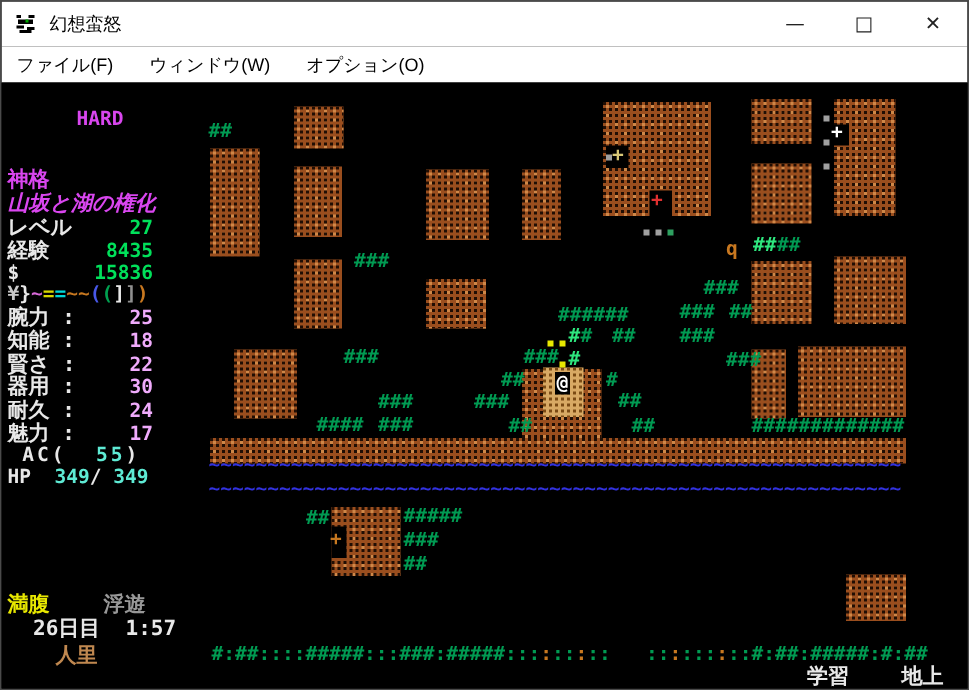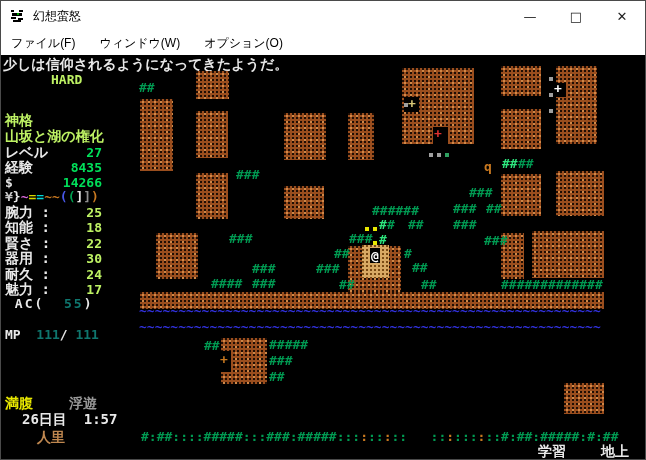--- a/index.html
+++ b/index.html
@@ -15,24 +15,24 @@
   .cbtn{width:46px;height:30px;display:flex;align-items:center;justify-content:center;
         font:13px "DejaVu Sans",sans-serif;color:#222;}
   #menubar{position:absolute;left:0;top:30px;width:100%;height:24px;background:#fff;
            display:flex;align-items:center;gap:24px;padding-left:10px;box-sizing:border-box;}
   .menu-item{font:12px "Liberation Sans",sans-serif;color:#000;white-space:nowrap;}
   
   #client{position:absolute;left:0;top:54px;width:646px;height:406px;background:#000;}
   .row{position:absolute;white-space:pre;font:bold 13px "DejaVu Sans Mono",monospace;
        color:#e8e8e8;line-height:15px;}
   .cjk{font-size:14px;}
-  .cy{color:#bef264;} .gv{color:#0f766e;} .yl{color:#e8e800;} .gy{color:#989898;}
+  .cy{color:#d946ef;} .gv{color:#5eead4;} .yl{color:#e8e800;} .gy{color:#989898;}
   .tan{color:#c08850;}
   .pv{position:absolute;left:37px;width:60px;text-align:right;color:#00e05a;}
-  .sv{position:absolute;left:57px;width:40px;text-align:right;color:#bef264;}
+  .sv{position:absolute;left:57px;width:40px;text-align:right;color:#f0abfc;}
   
   #map-layer{position:absolute;left:0;top:0;width:646px;height:406px;}
   .bld{position:absolute;z-index:1;
        background:
         radial-gradient(circle at 1px 1px,#200e04 1px,transparent 1.3px) 0 0/4px 4px,
         radial-gradient(circle at 1px 1px,#d08848 1px,transparent 1.3px) 2px 2px/6px 6px,
         #9a4e1e;}
   .lit{position:absolute;z-index:2;
        background:
         radial-gradient(circle at 1px 1px,#7a4a14 1px,transparent 1.3px) 0 0/4px 4px,
@@ -68,39 +68,38 @@
   </div>
 
   <div id="menubar">
     <span class="menu-item">ファイル(F)</span>
     <span class="menu-item">ウィンドウ(W)</span>
     <span class="menu-item">オプション(O)</span>
   </div>
 
   <div id="client">
 
-    <div class="row cjk" style="left:2px;top:2px;">少しは信仰されるようになってきたようだ。</div>
 
     <div class="row cy" style="left:50px;top:17px;">HARD</div>
     <div class="row cy cjk" style="left:4px;top:58px;">神格</div>
-    <div class="row cy cjk" style="left:4px;top:74px;">山坂と湖の権化</div>
+    <div class="row cy cjk" style="left:4px;top:74px;font-style:italic;">山坂と湖の権化</div>
     <div class="row" style="left:4px;top:90px;"><span class="cjk">レベル</span><span class="pv">27</span></div>
     <div class="row" style="left:4px;top:105px;"><span class="cjk">経験</span><span class="pv">8435</span></div>
-    <div class="row" style="left:4px;top:120px;"><span>$</span><span class="pv">14266</span></div>
+    <div class="row" style="left:4px;top:120px;"><span>$</span><span class="pv">15836</span></div>
     <div class="row" style="left:4px;top:134px;" id="equip-row"><span style="color: rgb(200, 200, 200);">¥</span><span style="color: rgb(232, 232, 232);">}</span><span style="color: rgb(216, 104, 216);">~</span><span style="color: rgb(216, 216, 0);">=</span><span style="color: rgb(0, 216, 216);">=</span><span style="color: rgb(200, 120, 32);">~</span><span style="color: rgb(200, 120, 32);">~</span><span style="color: rgb(72, 88, 232);">(</span><span style="color: rgb(0, 160, 80);">(</span><span style="color: rgb(232, 232, 232);">]</span><span style="color: rgb(144, 144, 144);">]</span><span style="color: rgb(200, 120, 32);">)</span></div>
 
     <div class="row" style="left:4px;top:150px;"><span class="cjk">腕力 :</span><span class="sv">25</span></div>
     <div class="row" style="left:4px;top:165px;"><span class="cjk">知能 :</span><span class="sv">18</span></div>
     <div class="row" style="left:4px;top:181px;"><span class="cjk">賢さ :</span><span class="sv">22</span></div>
     <div class="row" style="left:4px;top:196px;"><span class="cjk">器用 :</span><span class="sv">30</span></div>
     <div class="row" style="left:4px;top:212px;"><span class="cjk">耐久 :</span><span class="sv">24</span></div>
     <div class="row" style="left:4px;top:227px;"><span class="cjk">魅力 :</span><span class="sv">17</span></div>
 
     <div class="row" style="left:4px;top:241px;letter-spacing:2px;"><span> AC(</span><span class="gv">  55</span><span>)</span></div>
-    <div class="row" style="left:4px;top:272px;"><span>MP</span><span>  </span><span class="gv">111</span><span>/</span><span> </span><span class="gv">111</span></div>
+    <div class="row" style="left:4px;top:256px;"><span>HP</span><span>  </span><span class="gv">349</span><span>/</span><span> </span><span class="gv">349</span></div>
 
     <div class="row yl cjk" style="left:4px;top:341px;">満腹</div>
     <div class="row gy cjk" style="left:68px;top:341px;">浮遊</div>
     <div class="row cjk" style="left:21px;top:357px;"><span>26日目</span><span>  </span><span>1:57</span></div>
     <div class="row tan cjk" style="left:36px;top:375px;">人里</div>
 
     <div class="row cjk" style="left:537px;top:389px;">学習</div>
     <div class="row cjk" style="left:600px;top:389px;">地上</div>
 
     <div id="map-layer">

